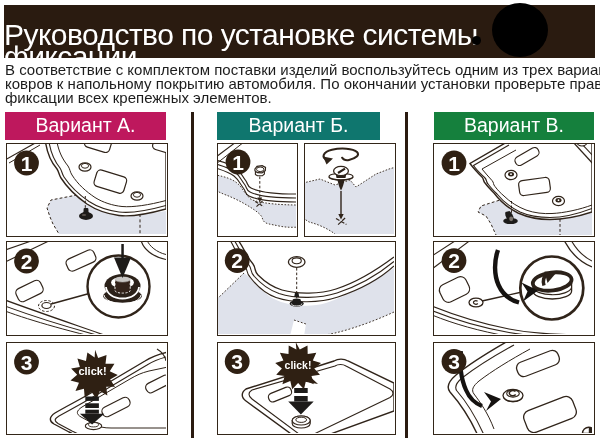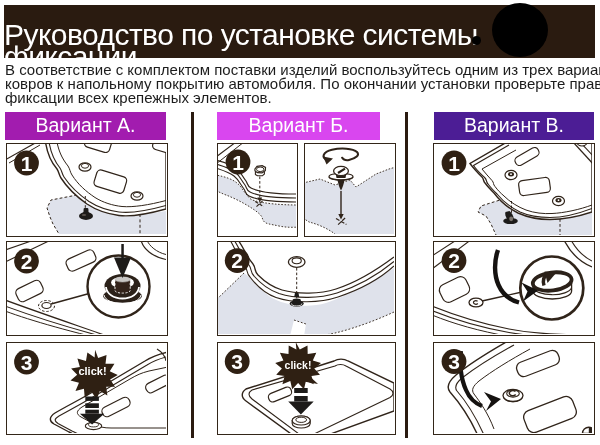--- a/index.html
+++ b/index.html
@@ -14,25 +14,25 @@
 <div class="abs" style="left:4px;top:5px;width:591px;height:53px;background:#2a1b10;"></div>
 
 <div class="abs" style="left:4px;top:24px;color:#fff;font-size:30px;line-height:22px;letter-spacing:-0.55px;">Руководство по установке системы фиксации</div>
 
 <div class="abs" style="left:472px;top:36px;width:9px;height:9px;border-radius:50%;background:#000;"></div>
 
 <div class="abs" style="left:492px;top:3px;width:56px;height:54px;border-radius:50%;background:#000;"></div>
 
 <div class="abs" style="left:5px;top:63px;width:595px;font-size:15px;line-height:13.8px;color:#1c1c1c;white-space:nowrap;">В соответствие с комплектом поставки изделий воспользуйтесь одним из трех вариантов установки элементов фиксации<br>ковров к напольному покрытию автомобиля. По окончании установки проверьте правильность установки и надежность<br>фиксации всех крепежных элементов.</div>
 
-<div class="abs" style="left:5px;top:112px;width:161px;height:28px;background:#a21caf;color:#fff;font-size:19.5px;text-align:center;line-height:27px;">Вариант А.</div>
-
-<div class="abs" style="left:217px;top:112px;width:163px;height:28px;background:#d946ef;color:#fff;font-size:19.5px;text-align:center;line-height:27px;">Вариант Б.</div>
-
-<div class="abs" style="left:434px;top:112px;width:160px;height:28px;background:#4c1d95;color:#fff;font-size:19.5px;text-align:center;line-height:27px;">Вариант В.</div>
+<div class="abs" style="left:5px;top:112px;width:161px;height:28px;background:#be185d;color:#fff;font-size:19.5px;text-align:center;line-height:27px;">Вариант А.</div>
+
+<div class="abs" style="left:217px;top:112px;width:163px;height:28px;background:#0f766e;color:#fff;font-size:19.5px;text-align:center;line-height:27px;">Вариант Б.</div>
+
+<div class="abs" style="left:434px;top:112px;width:160px;height:28px;background:#15803d;color:#fff;font-size:19.5px;text-align:center;line-height:27px;">Вариант В.</div>
 
 <div class="abs" style="left:191px;top:112px;width:3.4px;height:326px;background:#2a1b10;"></div>
 
 <div class="abs" style="left:405px;top:112px;width:3.4px;height:326px;background:#2a1b10;"></div>
 
 <div class="panel" style="left:5.5px;top:143px;width:162px;height:93.5px;">
 <svg width="159" height="90" viewBox="0 0 159 90">
 
 <polygon points="44,56 70,51 90,53 105,64 118,73 159,67 159,90 52,90 46,80 43,73 40,64" fill="#dfe2eb"></polygon>
 <polyline points="90,53 70,51 44,56 40,64 43,73 46,80 52,90" fill="none" stroke="#30241a" stroke-width="1" stroke-dasharray="2.8,2.2"></polyline>

